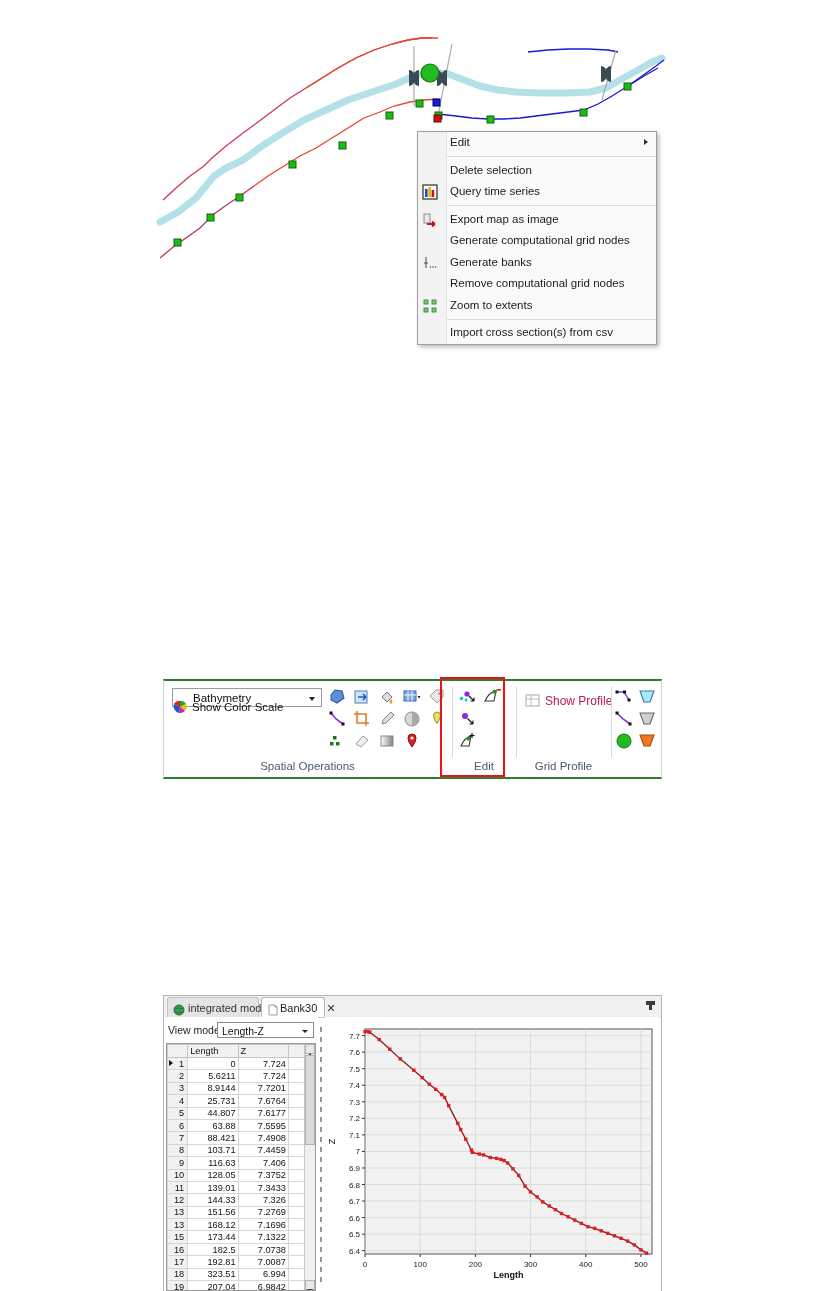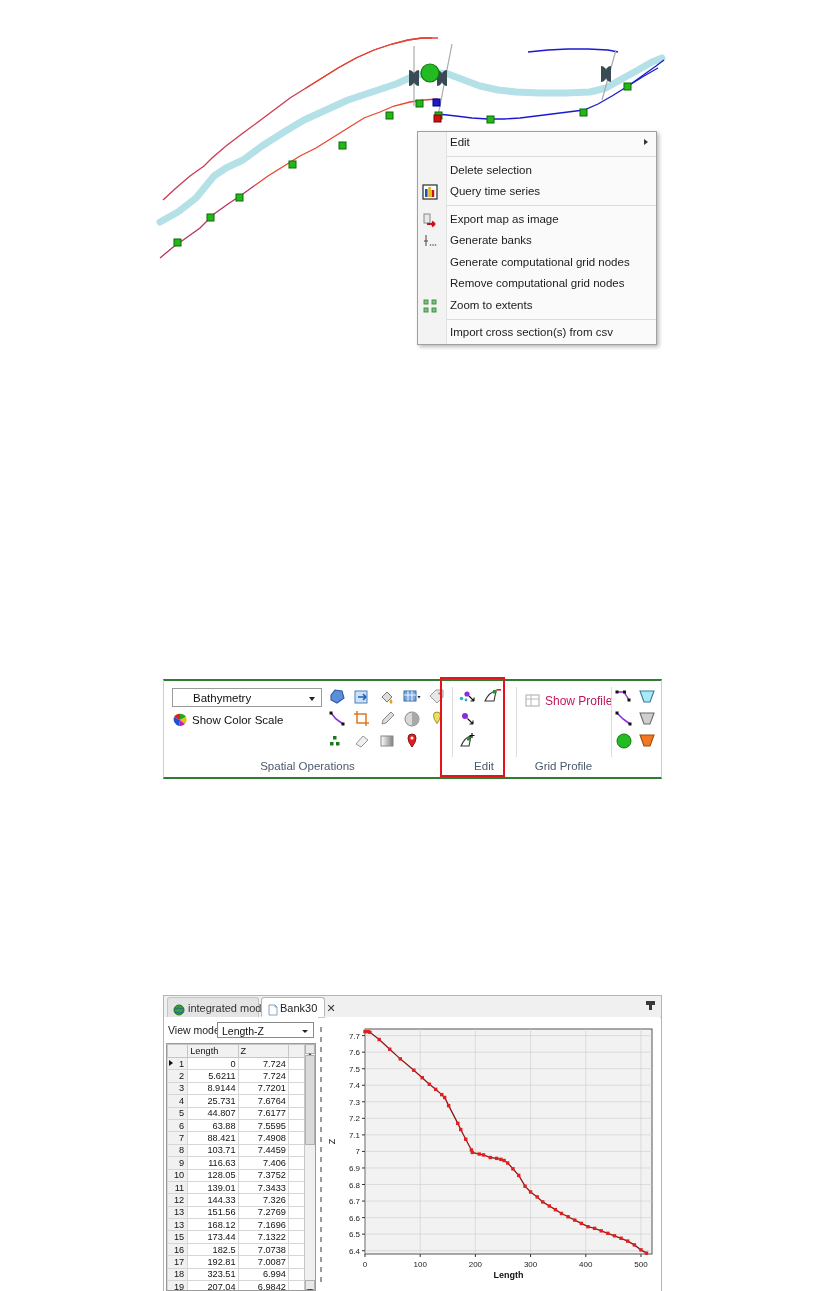--- a/index.html
+++ b/index.html
@@ -34,21 +34,21 @@
   #ribbon .grp{position:absolute;top:0;height:94px;}
   #ribbon .grp-title{position:absolute;bottom:3px;width:100%;text-align:center;
      font-size:11.5px;color:#4a5a6a;}
   #ribbon .vsep{position:absolute;top:6px;width:1px;height:70px;background:#dcdcdc;}
   .rb-combo{position:absolute;left:8px;top:7px;width:150px;height:19px;
      border:1px solid #9a9a9a;background:#fff;font-size:11.5px;color:#111;
      line-height:19px;padding-left:20px;box-sizing:border-box;}
   .rb-combo .cb-arrow{position:absolute;right:6px;top:8px;width:0;height:0;
      border-top:4px solid #222;border-left:3.5px solid transparent;
      border-right:3.5px solid transparent;}
-  .rb-check{position:absolute;left:8px;top:31px;font-size:11.5px;color:#111;
+  .rb-check{position:absolute;left:8px;top:18px;font-size:11.5px;color:#111;
      padding-left:20px;line-height:16px;white-space:nowrap;text-align:center;}
   .rb-check .cico{position:absolute;left:0;top:0;width:16px;height:16px;}
   .ricon{position:absolute;width:20px;height:20px;}
   #edit-highlight{position:absolute;left:440px;top:677px;width:65px;height:100px;
      border:2.5px solid #e8121a;box-sizing:border-box;}
   .rb-label{position:absolute;font-size:12px;color:#9a9a9a;white-space:nowrap;}
 
   
   #bottom-panel{left:163px;top:995px;width:497px;height:296px;
      background:#ffffff;border:1px solid #b5b5b5;}
@@ -190,34 +190,34 @@
     <span class="ico">
       <svg width="16" height="16" viewBox="0 0 16 16">
         <rect x="2" y="2" width="6" height="9" fill="#e9e9e9" stroke="#8a8a8a" stroke-width="1"></rect>
         <path d="M5,12 L13,12 M13,12 L10,9.5 M13,12 L10,14.5" stroke="#d01010" stroke-width="1.8" fill="none"></path>
       </svg>
     </span>
     <span>Export map as image</span>
   </div>
 
   <div class="mi">
+    <span>Generate computational grid nodes</span>
+  </div>
+
+  <div class="mi">
     <span class="ico">
       <svg width="16" height="16" viewBox="0 0 16 16">
         <line x1="4" y1="2" x2="4" y2="13" stroke="#555" stroke-width="1.1"></line>
         <line x1="2" y1="8" x2="6" y2="8" stroke="#555" stroke-width="1.1"></line>
         <circle cx="8.5" cy="12" r="0.8" fill="#555"></circle>
         <circle cx="11" cy="12" r="0.8" fill="#555"></circle>
         <circle cx="13.5" cy="12" r="0.8" fill="#555"></circle>
       </svg>
     </span>
     <span>Generate banks</span>
-  </div>
-
-  <div class="mi">
-    <span>Generate computational grid nodes</span>
   </div>
 
 
   <div class="mi">
     <span>Remove computational grid nodes</span>
   </div>
 
   <div class="mi">
     <span class="ico">
       <svg width="16" height="16" viewBox="0 0 16 16">

